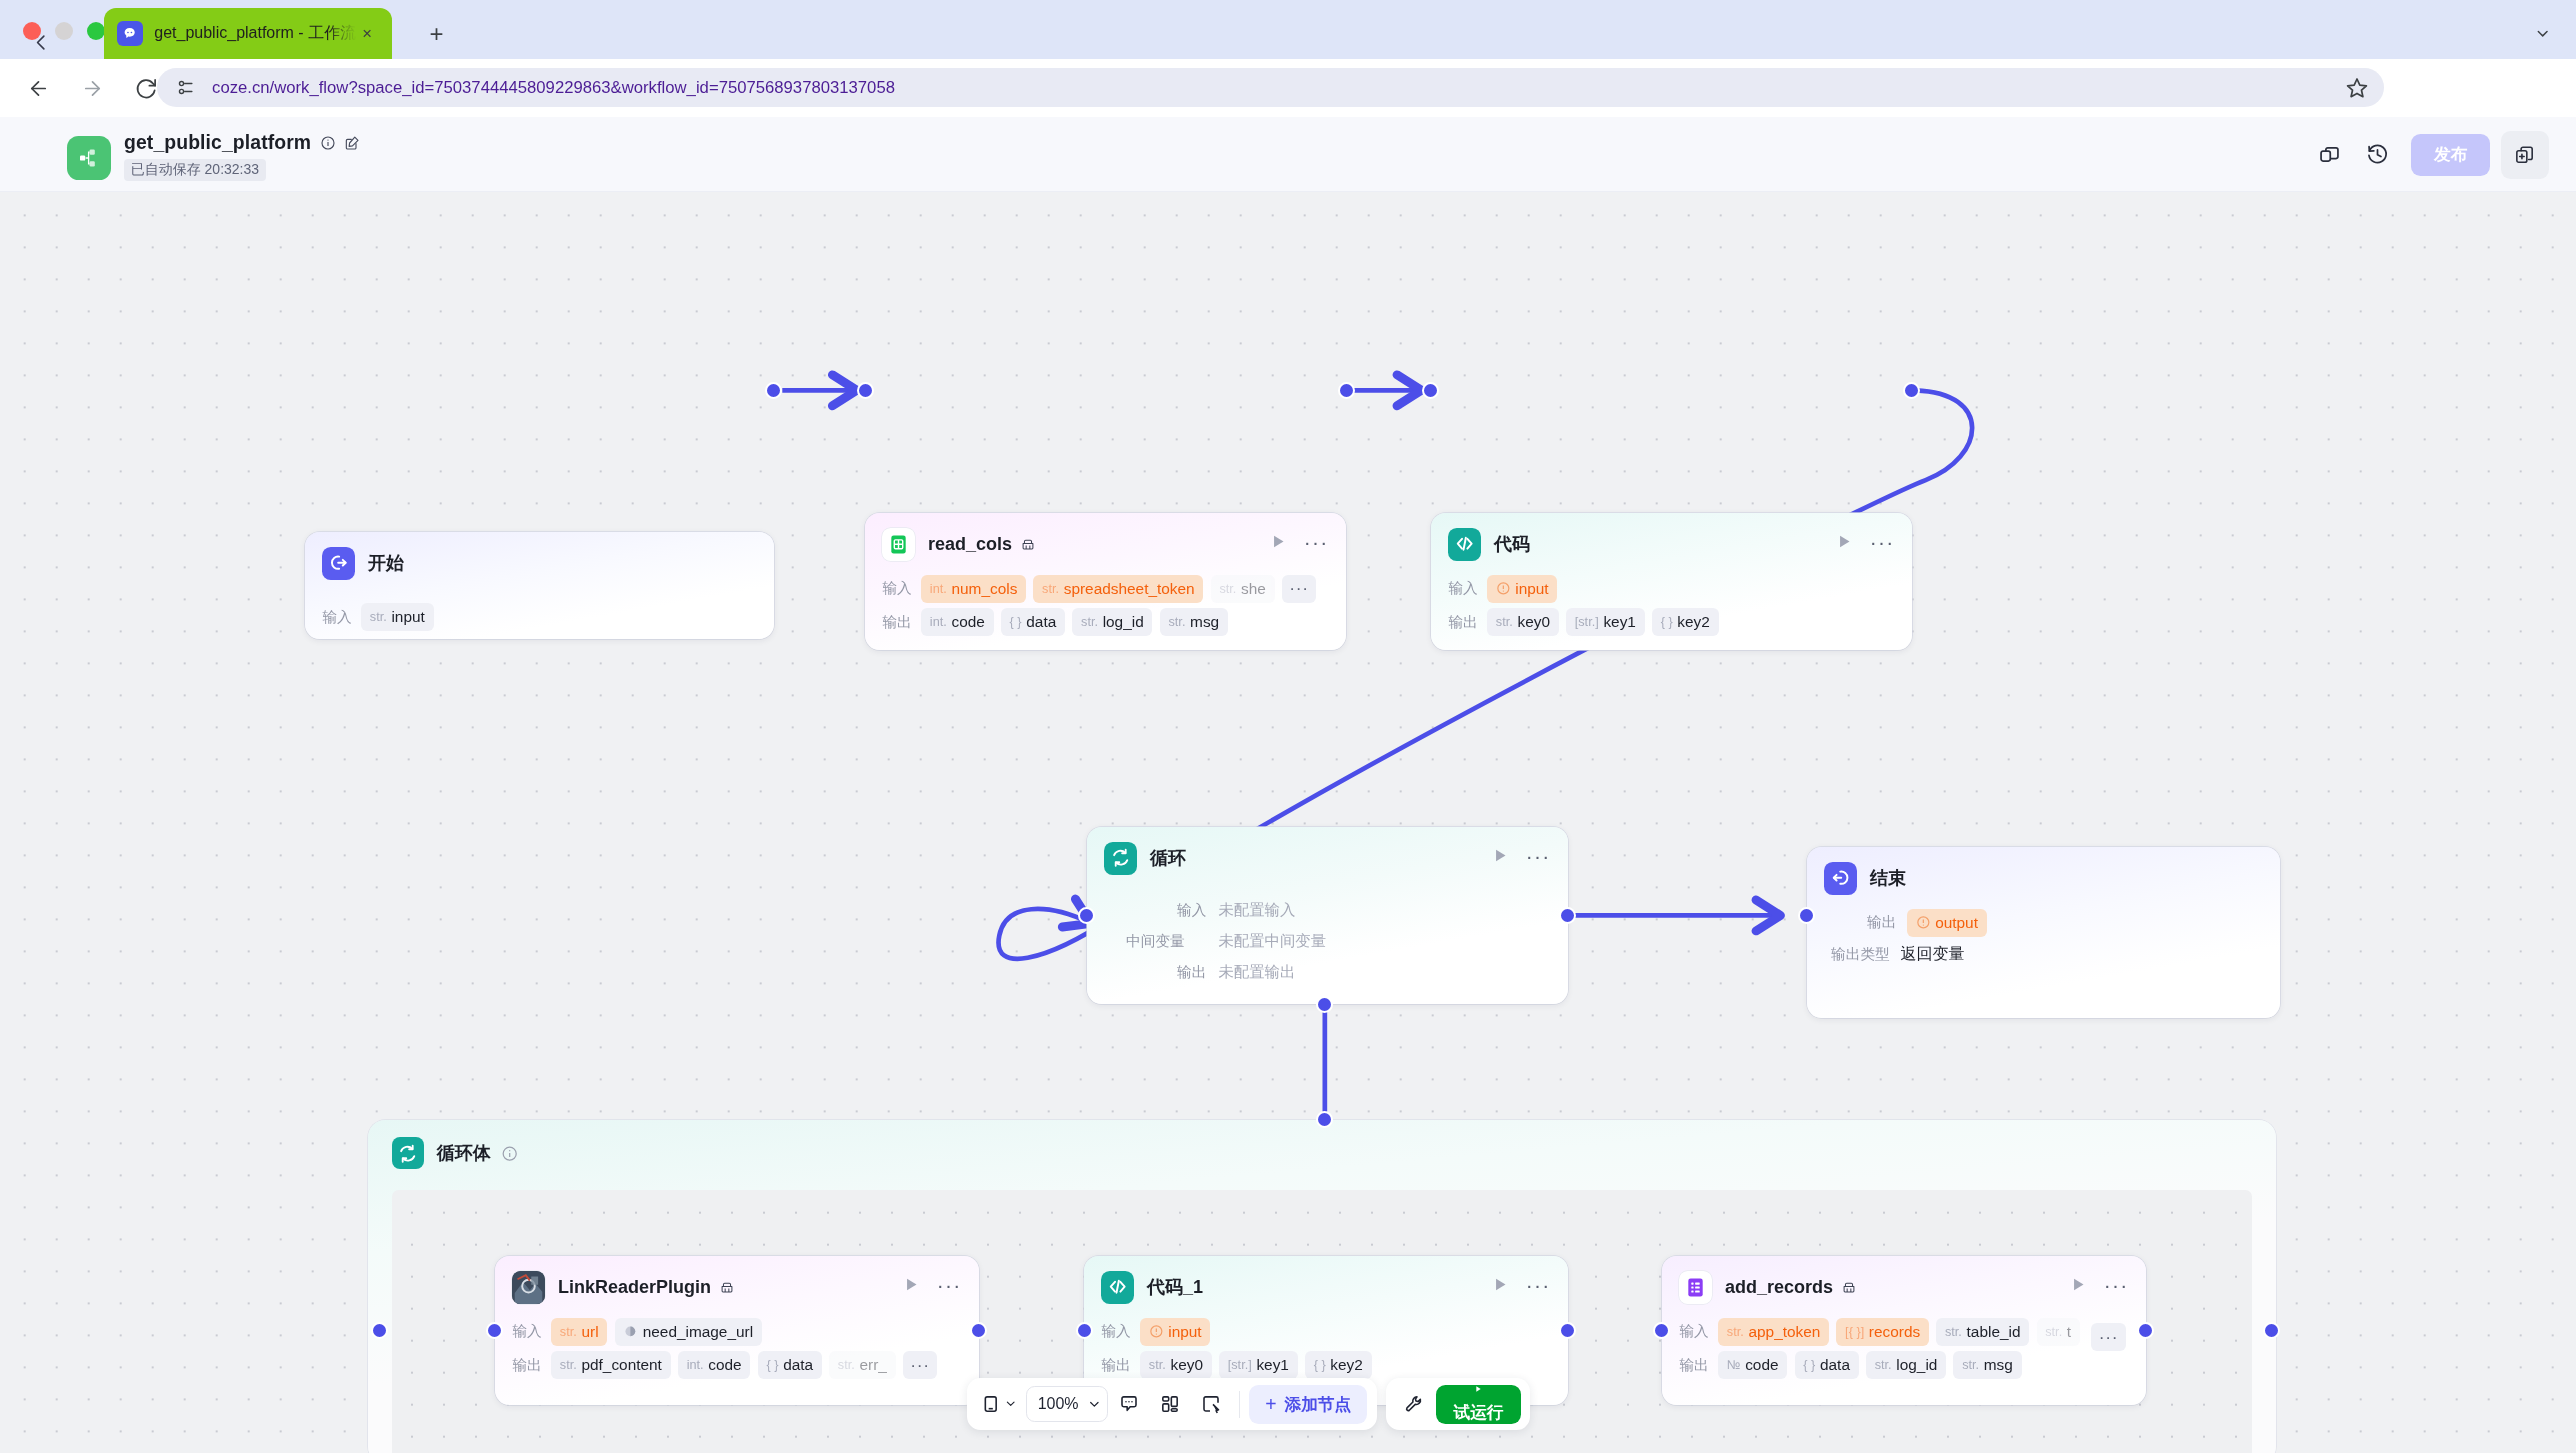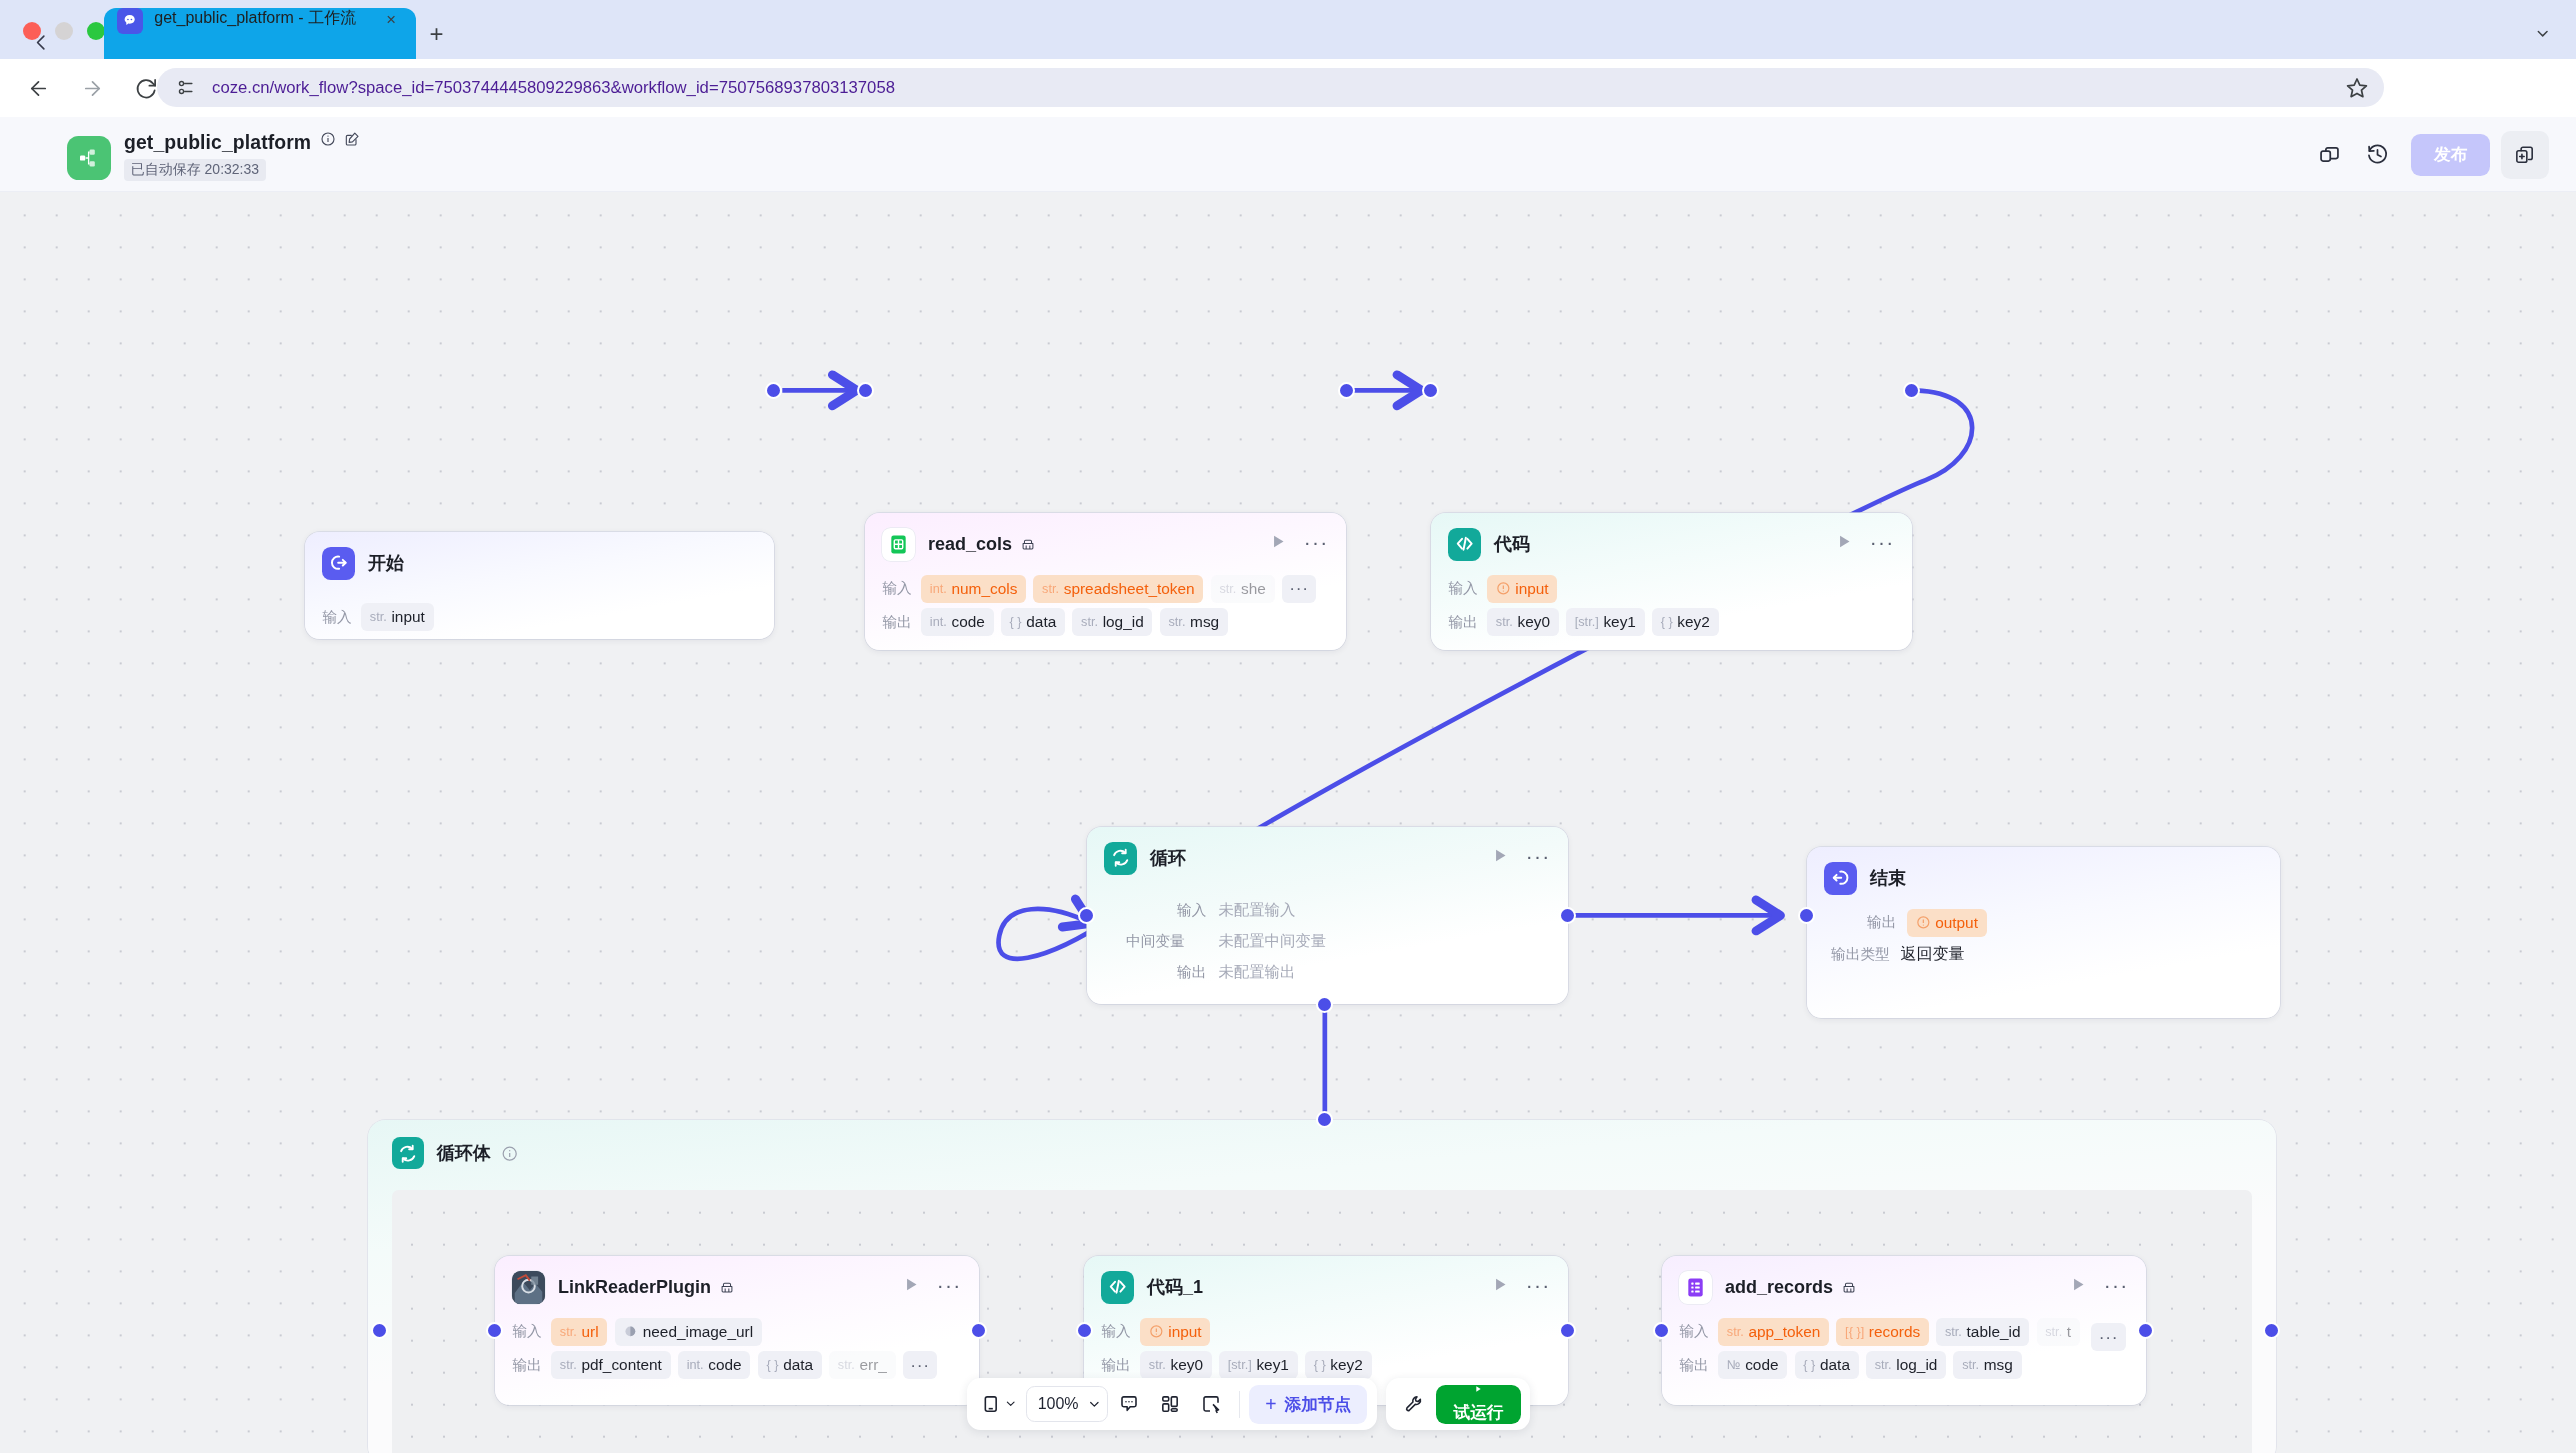--- a/index.html
+++ b/index.html
@@ -15,23 +15,23 @@
     position: absolute; left: 0; top: 0; width: 2576px; height: 59px;
     background: #dee5f8;
   }
   .traffic-lights { position: absolute; left: 23px; top: 22px; display: flex; gap: 14px; }
   .tl { width: 18px; height: 18px; border-radius: 50%; }
   .tl-red { background: #fc5f57; }
   .tl-yellow { background: #d5d3d4; }
   .tl-green { background: #2bc840; }
 
   .tab {
-    position: absolute; left: 104px; top: 8px; width: 312px; height: 51px;
-    background: #0ea5e9; border-radius: 12px 12px 0 0;
-    display: flex; align-items: flex-start; padding: 0 13.4px;
+    position: absolute; left: 104px; top: 8px; width: 288px; height: 51px;
+    background: #84cc16; border-radius: 12px 12px 0 0;
+    display: flex; align-items: center; padding: 0 13.4px;
   }
   .tab-favicon {
     width: 25.5px; height: 25.5px; border-radius: 6px; background: #4a56e8;
     display: flex; align-items: center; justify-content: center; flex: 0 0 auto;
   }
   .tab-favicon svg { width: 17.4px; height: 17.4px; }
   .tab-title {
     margin-left: 11.4px; font-size: 16px; color: #1f1f1f; white-space: nowrap;
     overflow: hidden; flex: 1 1 auto;
     -webkit-mask-image: linear-gradient(to right, #000 86%, transparent 100%);
@@ -85,21 +85,21 @@
   .back-chevron {
     position: absolute; left: 29.5px; top: 31px; width: 23px; height: 23px;
     display: flex; align-items: center; justify-content: center; color: #36394a;
   }
   .wf-logo {
     position: absolute; left: 67px; top: 136px; width: 44px; height: 44px;
     border-radius: 11.4px; background: #4bc474;
     display: flex; align-items: center; justify-content: center;
   }
   .wf-titleblock { position: absolute; left: 124px; top: 131px; }
-  .wf-title-row { display: flex; align-items: flex-start; gap: 8px; }
+  .wf-title-row { display: flex; align-items: center; gap: 8px; }
   .wf-title { font-size: 19.4px; font-weight: 600; color: #1c1f27; letter-spacing: 0.1px; }
   .wf-ico { width: 16.7px; height: 16.7px; color: #454a5b; display:flex;align-items:center;justify-content:center;}
   .wf-saved {
     margin-top: 4.7px; display: inline-block; font-size: 14px; color: #5f6478;
     background: #e8eaf1; padding: 2px 6.7px; border-radius: 4px;
   }
   .hdr-right { position: absolute; right: 0; top: 117px; height: 75px; display: flex; align-items: center; padding-right: 27px; gap: 0; }
   .hdr-icon-btn {
     width: 48px; height: 48px; border-radius: 9.4px;
     display: flex; align-items: center; justify-content: center; color: #2b2f3d;

